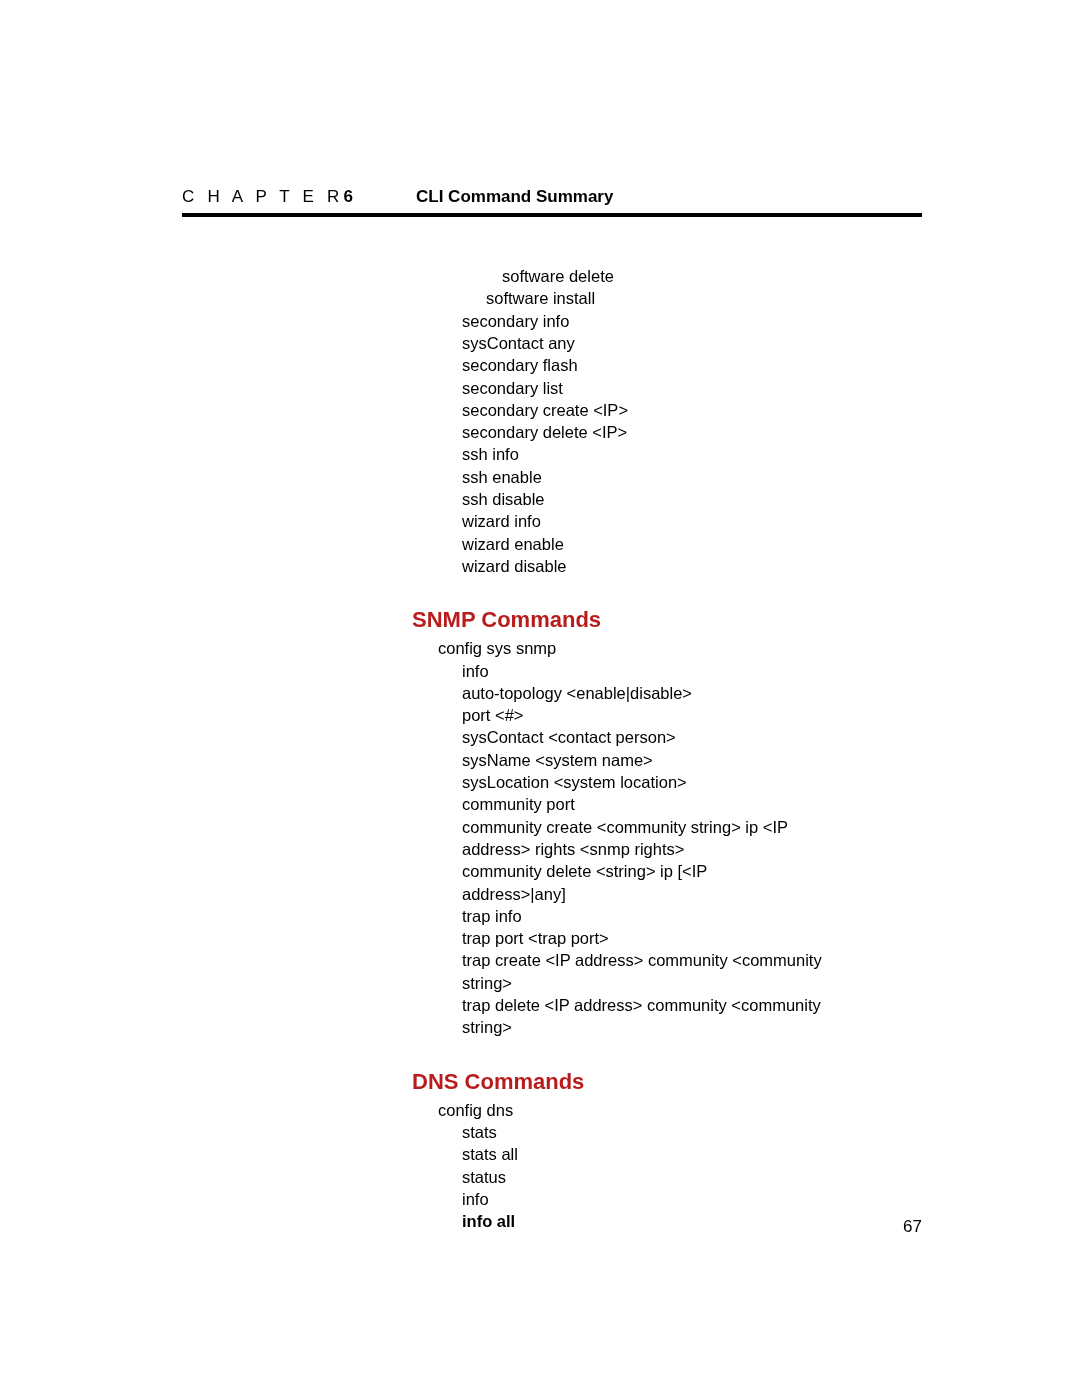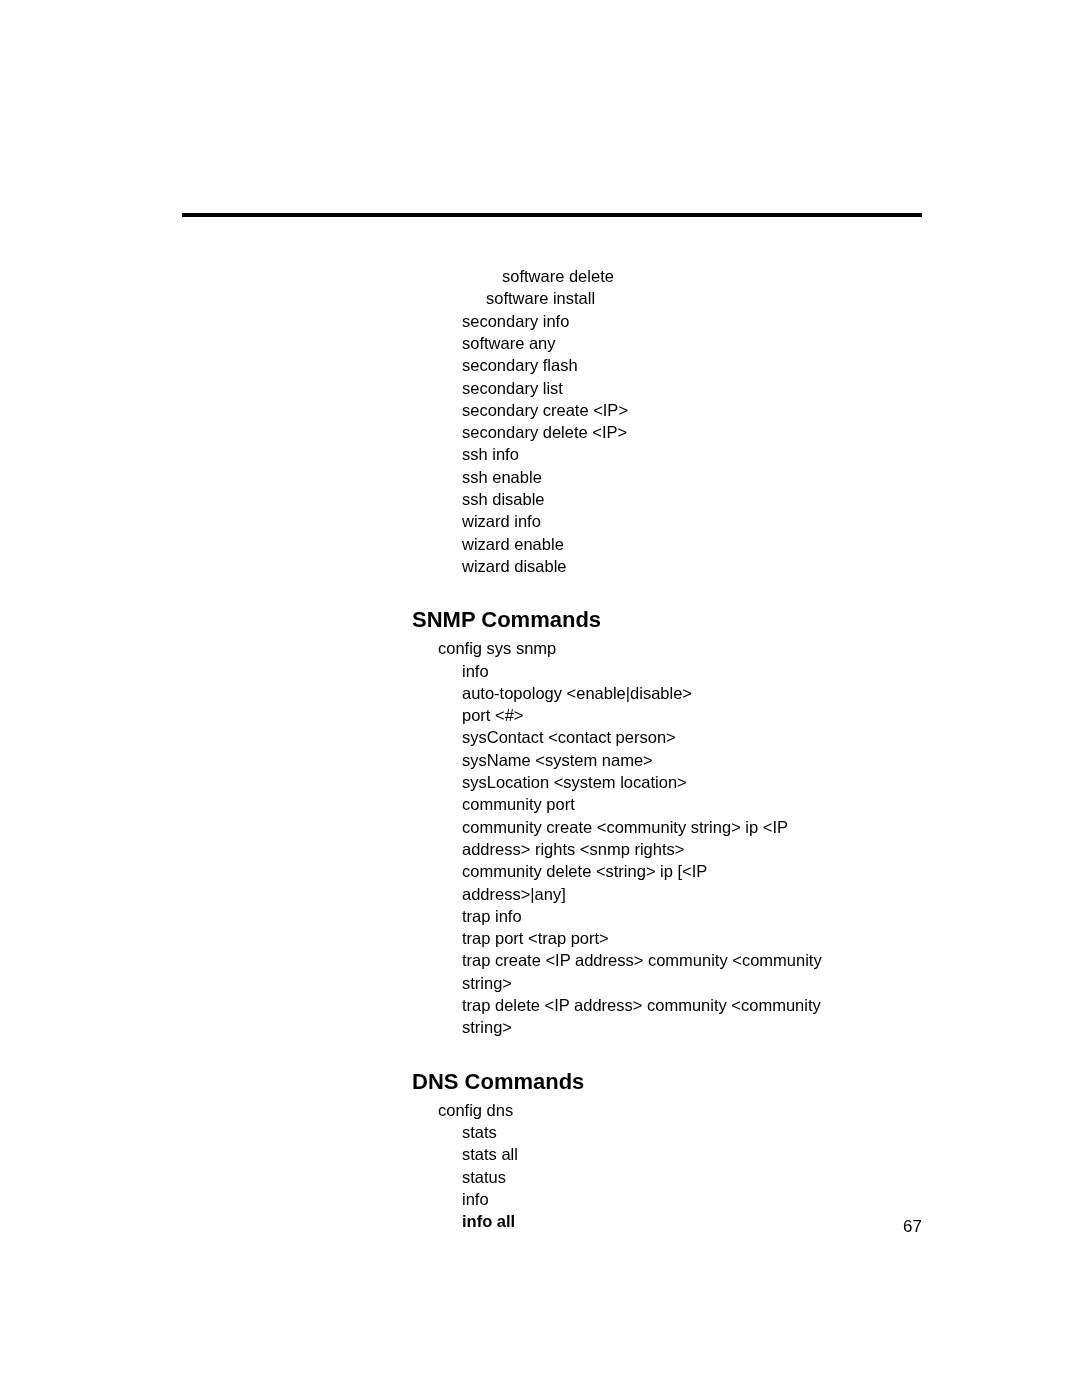--- a/index.html
+++ b/index.html
@@ -80,47 +80,51 @@
     white-space: pre;
     color: #000000;
   }
 
   .section-heading {
     position: absolute;
     font-size: 22px;
     font-weight: 700;
     line-height: 26px;
     white-space: pre;
-    color: #000000;
+    color: #b91c1c;
   }
 
   
   .page-number {
     position: absolute;
     left: 822px;
     top: 1217px;
     width: 100px;
     text-align: right;
     font-size: 17px;
     font-weight: 400;
     line-height: 20px;
   }
 </style>
 </head>
 <body>
 
 <div class="page">
 
+  <div class="header">
+    <div class="chapter-label"><span>C H A P T E R</span><span class="chapter-num">6</span></div>
+    <div class="header-title">CLI Command Summary</div>
+  </div>
   <div class="header-rule"></div>
 
   <div class="content" id="content">
       <div class="cmd-line" style="left: 462px; top: 265px; margin-left: 40px;">software delete</div>
       <div class="cmd-line" style="left: 486px; top: 287.3px;">software install</div>
       <div class="cmd-line" style="left: 462px; top: 309.6px;">secondary info</div>
-      <div class="cmd-line" style="left: 462px; top: 331.9px;">software any</div>
+      <div class="cmd-line" style="left: 462px; top: 331.9px;">sysContact any</div>
       <div class="cmd-line" style="left: 462px; top: 354.2px;">secondary flash</div>
       <div class="cmd-line" style="left: 462px; top: 376.5px;">secondary list</div>
       <div class="cmd-line" style="left: 462px; top: 398.8px;">secondary create &lt;IP&gt;</div>
       <div class="cmd-line" style="left: 462px; top: 421.1px;">secondary delete &lt;IP&gt;</div>
       <div class="cmd-line" style="left: 462px; top: 443.4px;">ssh info</div>
       <div class="cmd-line" style="left: 462px; top: 465.7px;">ssh enable</div>
       <div class="cmd-line" style="left: 462px; top: 488px;">ssh disable</div>
       <div class="cmd-line" style="left: 462px; top: 510.3px;">wizard info</div>
       <div class="cmd-line" style="left: 462px; top: 532.6px;">wizard enable</div>
       <div class="cmd-line" style="left: 462px; top: 554.9px;">wizard disable</div>

